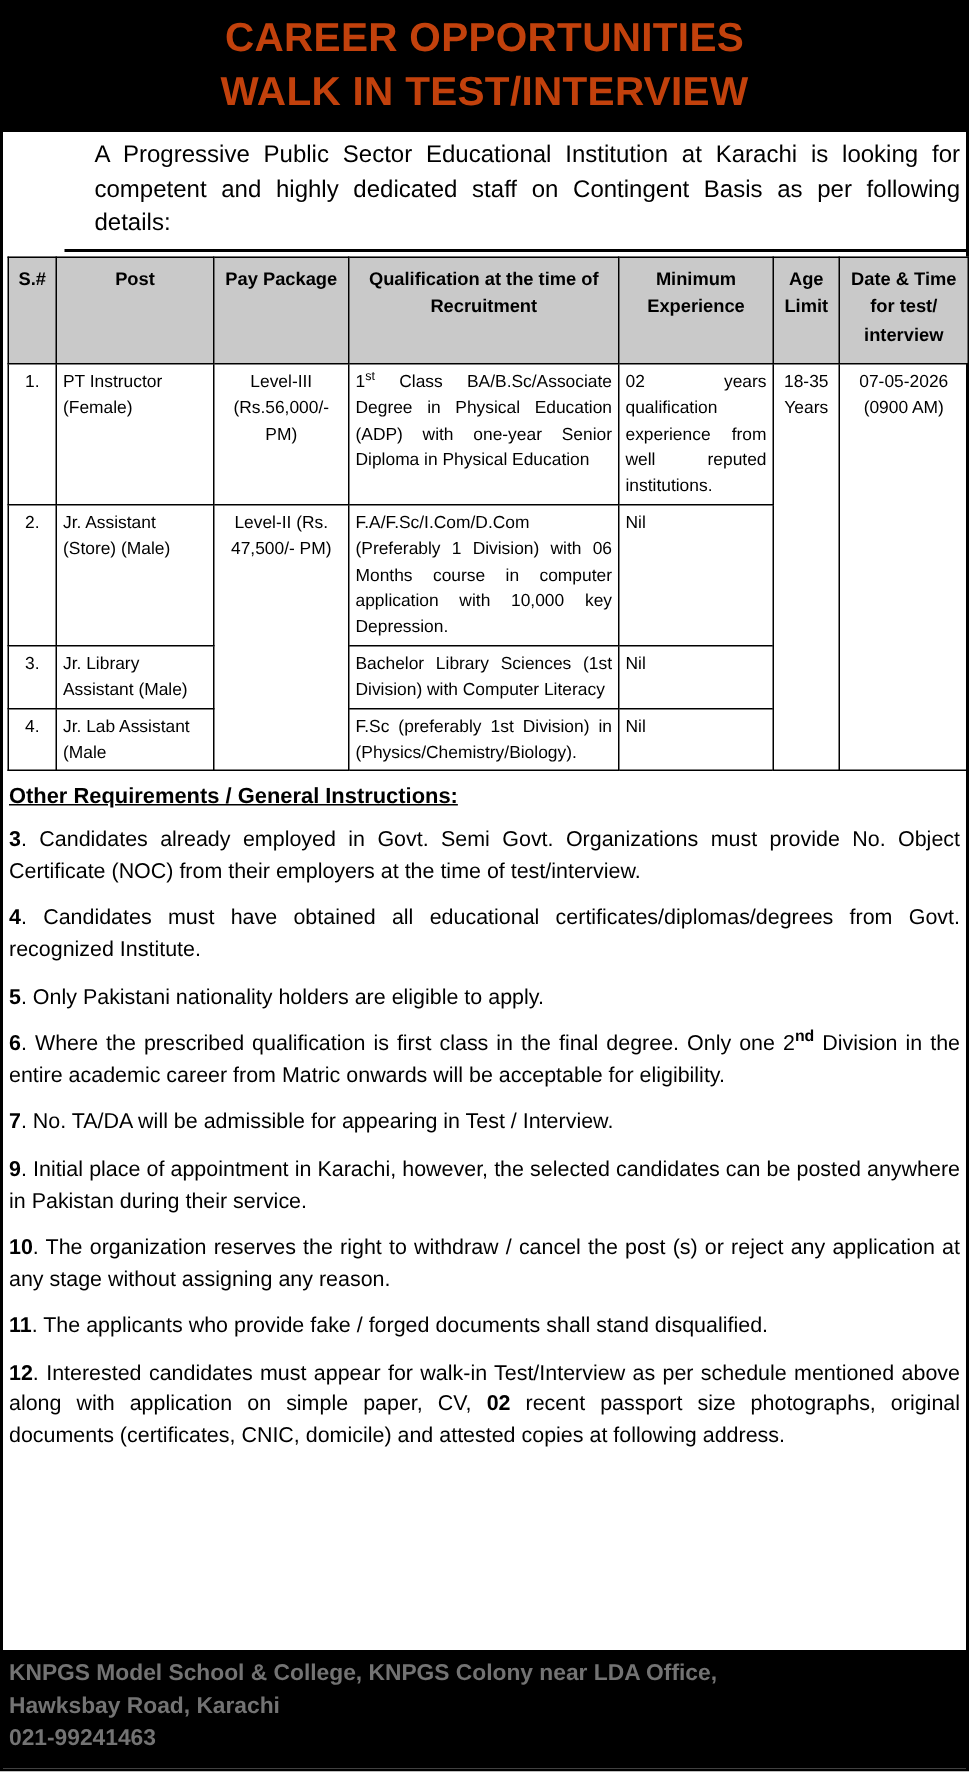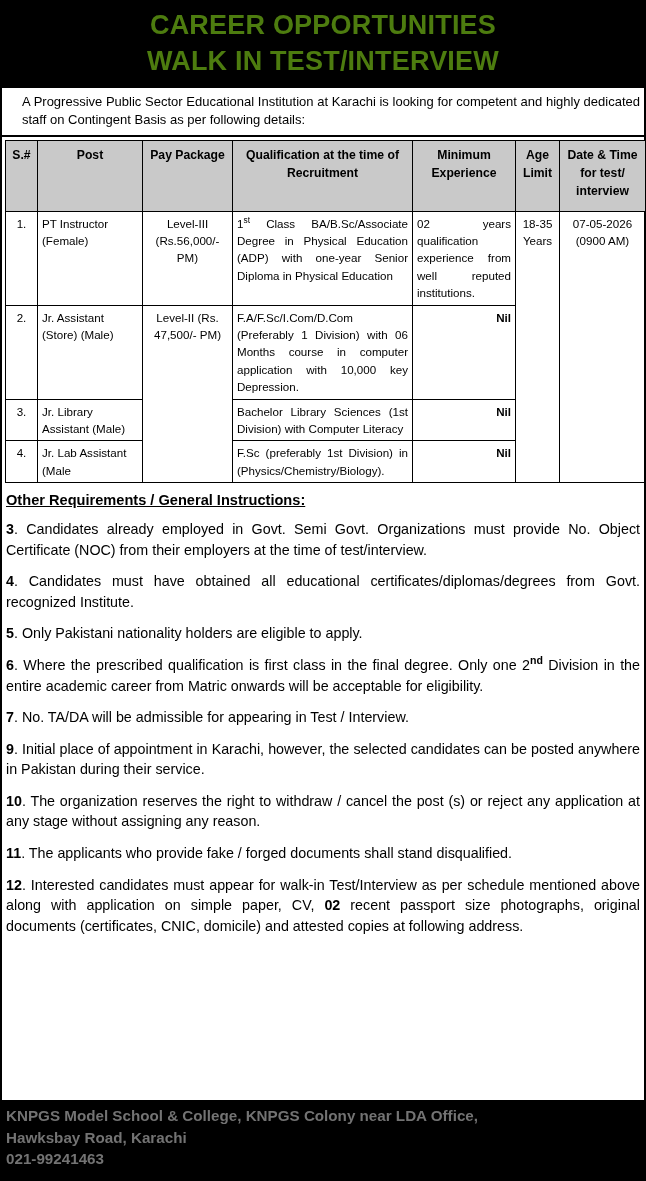--- a/index.html
+++ b/index.html
@@ -20,40 +20,41 @@
     box-sizing: border-box;
     background: #ffffff;
     border: 2px solid #000000;
     display: flex;
     flex-direction: column;
   }
 
   
   .banner {
     background: #000000;
-    color: #4d7c0f;
+    color: #c2410c;
     text-align: center;
     padding: 6px 0 8px 0;
   }
   .banner-line {
     font-size: 27px;
     font-weight: bold;
     letter-spacing: 0.2px;
     line-height: 1.33;
     white-space: nowrap;
   }
 
   
   .intro {
     padding: 5px 4px 5px 20px;
-    font-size: 13px;
+    font-size: 16px;
     line-height: 1.42;
     text-align: justify;
     text-justify: inter-word;
     border-bottom: 2px solid #000000;
+    margin-left: 41px;
   }
 
   
   .table-wrap {
     padding: 3px 3px 0 3px;
   }
   table.jobs {
     width: 100%;
     border-collapse: collapse;
     table-layout: fixed;
@@ -91,22 +92,21 @@
     text-justify: inter-word;
     font-size: 11.6px;
   }
   td.c-exp {
     text-align: left;
     text-align: justify;
     text-justify: inter-word;
     font-size: 10.6px;
   }
   td.c-exp.nil {
-    text-align: right;
-    font-weight: bold;
+    text-align: left;
   }
   td.c-age, td.c-date {
     text-align: center;
     vertical-align: middle;
     font-size: 12.2px;
   }
   sup { font-size: 0.72em; vertical-align: super; line-height: 0; }
 
   
   .instructions {

